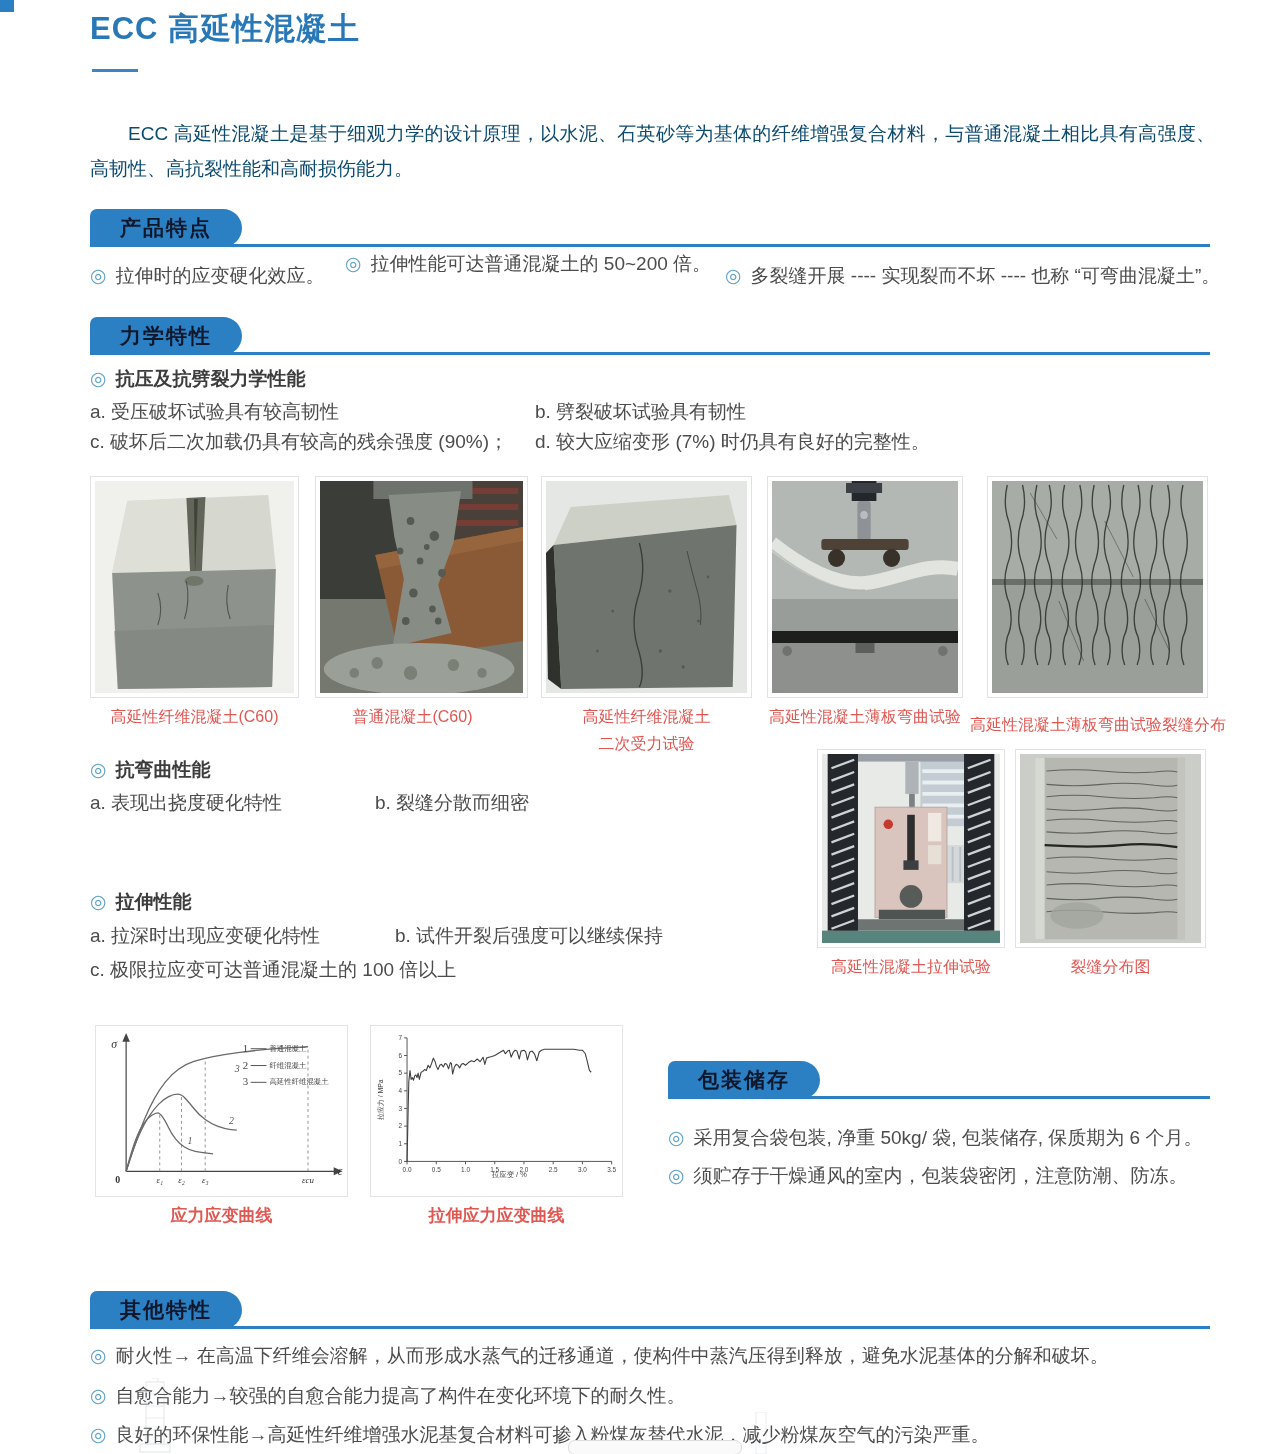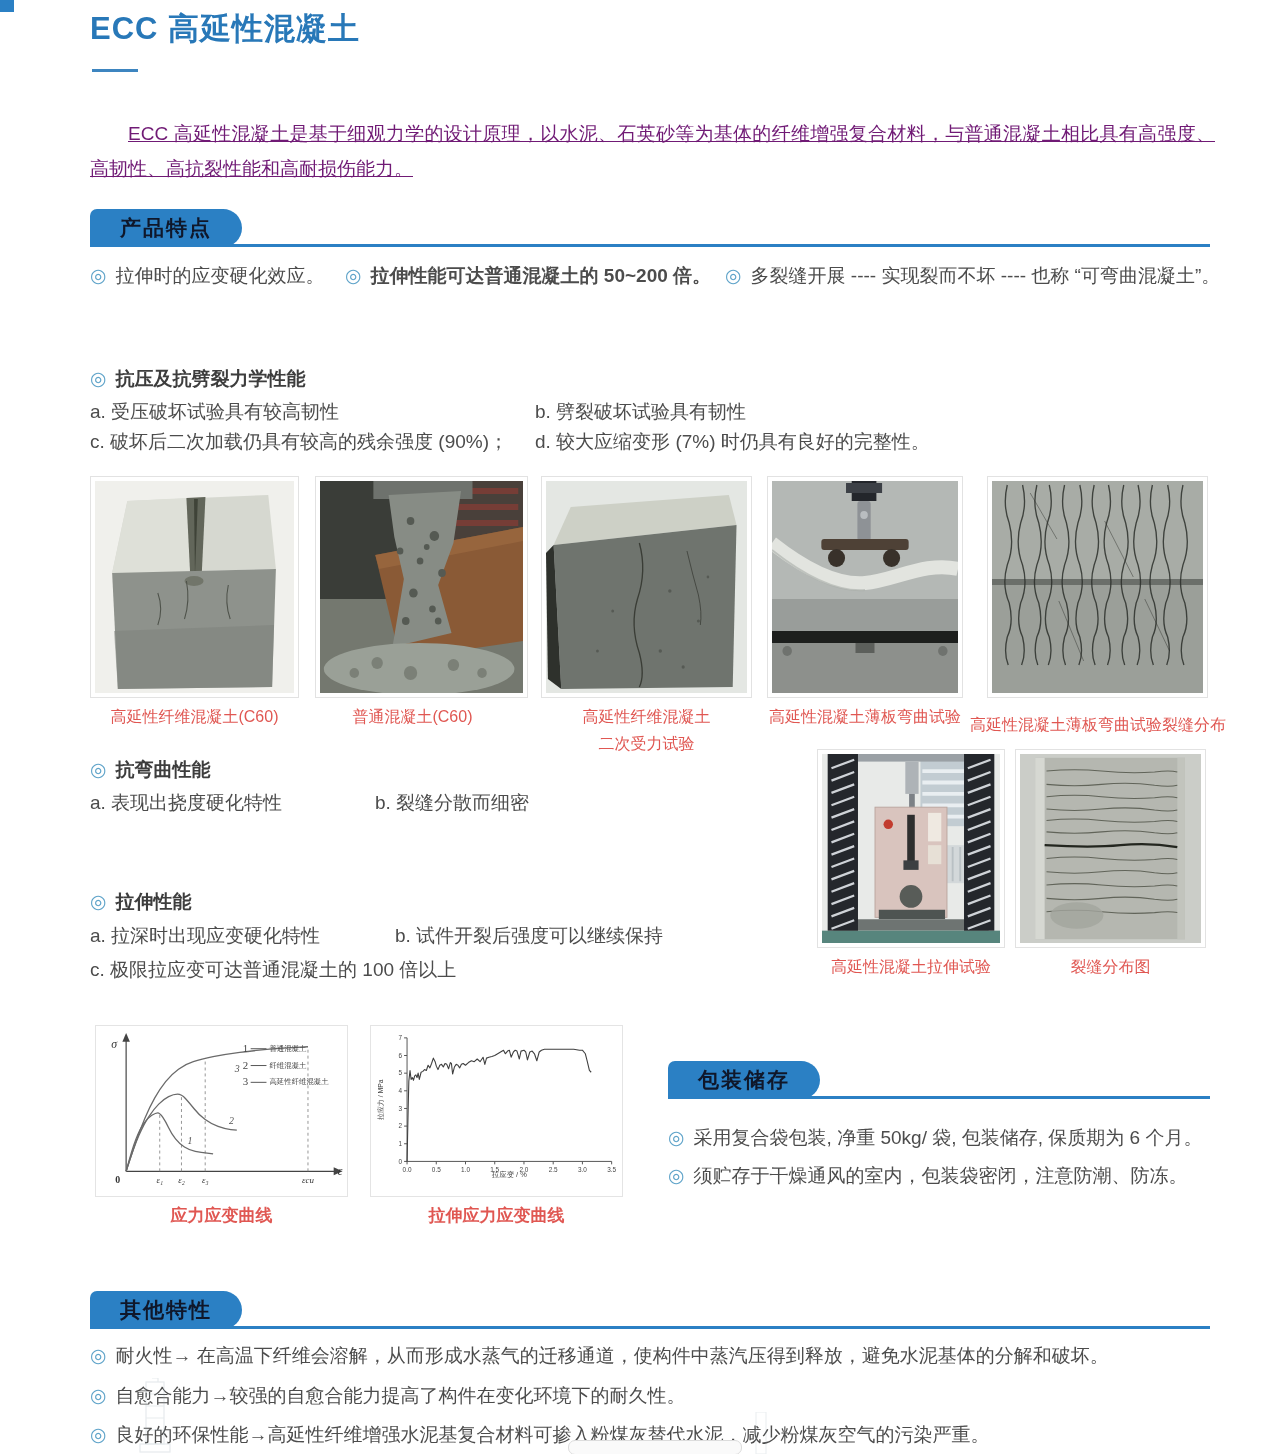--- a/index.html
+++ b/index.html
@@ -1,21 +1,21 @@
 <!DOCTYPE html>
 <html><head>
 <meta charset="utf-8">
 <style>
   html,body{margin:0;padding:0;background:#fff;}
   body{font-family:"Liberation Sans","DejaVu Sans",sans-serif;}
   #page{position:relative;width:1279px;height:1454px;background:#fff;overflow:hidden;}
   .abs{position:absolute;}
   .page-title{font-size:31px;font-weight:700;color:#2878b8;letter-spacing:1px;}
   .title-line{height:3px;background:#3d85c0;}
-  .intro{font-size:19px;line-height:35px;color:#701a75;text-indent:2em;text-align:justify;text-decoration:underline;}
+  .intro{font-size:19px;line-height:35px;color:#0c4a6e;text-indent:2em;text-align:justify;}
   .sec{height:38px;}
   .sec .tab{position:absolute;left:0;top:0;height:38px;line-height:38px;padding:0 30px;
     background:#2b80c4;color:#0f172a;font-size:21px;font-weight:700;letter-spacing:2px;
     border-radius:8px 22px 22px 0;z-index:2;}
   .sec .rule{position:absolute;left:0;right:0;bottom:0;height:3px;background:#2b80c4;}
   .bullet{font-size:19px;color:#4c4c4c;white-space:nowrap;}
   .bullet .mk,.subhead .mk{color:#5ea3c9;margin-right:9px;font-size:19px;}
   .subhead{font-size:19px;font-weight:700;color:#3d3d3d;white-space:nowrap;}
   .pt{font-size:19px;color:#4c4c4c;white-space:nowrap;}
   .fig{border:1px solid #e2e2e2;background:#fff;padding:4px;box-sizing:border-box;}
@@ -38,23 +38,27 @@
   <div class="abs page-title" style="left:90px;top:8px;">ECC 高延性混凝土</div>
   <div class="abs title-line" style="left:92px;top:69px;width:46px;"></div>
 
   <div class="abs intro" style="left:90px;top:116px;width:1125px;">ECC 高延性混凝土是基于细观力学的设计原理，以水泥、石英砂等为基体的纤维增强复合材料，与普通混凝土相比具有高强度、高韧性、高抗裂性能和高耐损伤能力。</div>
 
   <div class="abs sec" style="left:90px;top:209px;width:1120px;">
     <span class="tab">产品特点</span>
     <span class="rule"></span>
   </div>
   <div class="abs bullet" style="left:90px;top:263px;"><span class="mk">◎</span><span>拉伸时的应变硬化效应。</span></div>
-  <div class="abs bullet" style="left:345px;top:263px;font-weight:bold;"><span class="mk">◎</span><span>拉伸性能可达普通混凝土的 50~200 倍。</span></div>
+  <div class="abs bullet" style="left:345px;top:251px;"><span class="mk">◎</span><span>拉伸性能可达普通混凝土的 50~200 倍。</span></div>
   <div class="abs bullet" style="left:725px;top:263px;"><span class="mk">◎</span><span>多裂缝开展 ---- 实现裂而不坏 ---- 也称 “可弯曲混凝土”。</span></div>
 
+  <div class="abs sec" style="left:90px;top:317px;width:1120px;">
+    <span class="tab">力学特性</span>
+    <span class="rule"></span>
+  </div>
 
   <div class="abs subhead" style="left:90px;top:366px;text-align:right;"><span class="mk">◎</span><span>抗压及抗劈裂力学性能</span></div>
   <div class="abs pt" style="left:90px;top:399px;">a. 受压破坏试验具有较高韧性</div>
   <div class="abs pt" style="left:535px;top:399px;">b. 劈裂破坏试验具有韧性</div>
   <div class="abs pt" style="left:90px;top:429px;">c. 破坏后二次加载仍具有较高的残余强度 (90%)；</div>
   <div class="abs pt" style="left:535px;top:429px;">d. 较大应缩变形 (7%) 时仍具有良好的完整性。</div>
 
   <div class="abs fig" style="left:90px;top:476px;width:209px;height:222px;">
     <svg viewBox="0 0 209 212" preserveAspectRatio="none">
       <rect width="209" height="212" fill="#f0f0ec"></rect>

